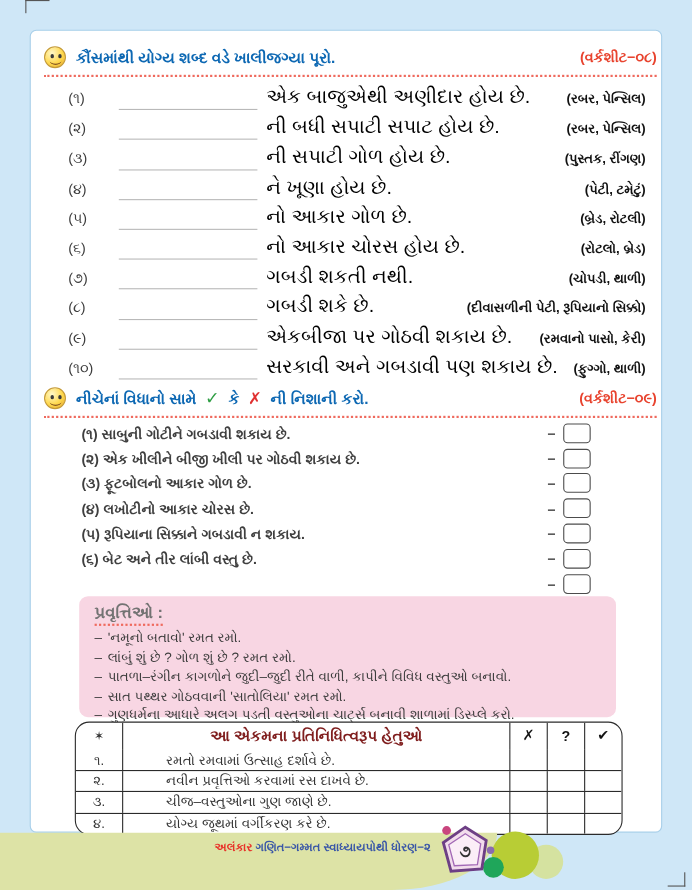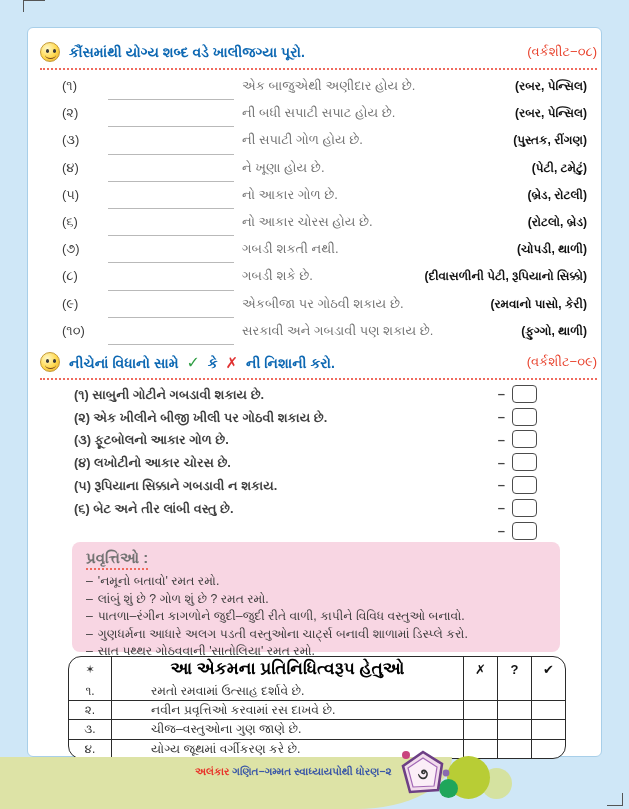--- a/index.html
+++ b/index.html
@@ -16,38 +16,38 @@
     background:#ffffff; border:1px solid #a8cfe9; border-radius:6px;
   }
 
   
   .sec-head {
     position:absolute; left:40px; right:32px;
     display:flex; align-items:center; gap:9px;
     border-bottom:2px dotted #ef6a5e; padding-bottom:6px;
   }
   .sec-title { color:#0d68b3; font-weight:bold; font-size:14px; }
-  .ws-label  { margin-left:auto; color:#e8432e; font-size:13px; font-weight:normal;text-align:center; }
+  .ws-label  { margin-left:auto; color:#e8432e; font-size:13px; font-weight:bold;text-align:center; }
   .inline-check { color:#2f9e44; font-weight:bold; font-size:16px; padding:0 4px; }
   .inline-cross { color:#e03131; font-weight:bold; font-size:15px; padding:0 4px; }
 
   .smiley { width:20px; height:20px; border-radius:50%; flex:0 0 20px;
     background:radial-gradient(circle at 35% 30%, #fff8c9, #ffd84d 55%, #e2a52f);
     border:1px solid #c49a38; position:relative; }
   .smiley::before { content:""; position:absolute; left:5px; top:6px; width:3px; height:3.5px;
     background:#3a3a3a; border-radius:50%; box-shadow:7px 0 0 #3a3a3a; }
   .smiley::after { content:""; position:absolute; left:4px; top:8px; width:11px; height:7px;
     border-bottom:1.6px solid #7a4a1f; border-radius:50%; }
 
   
   .questions { position:absolute; left:62px; right:42px; top:78px; }
   .q-row { display:flex; align-items:baseline; height:27.2px; }
   .q-num { width:46px; font-size:13px; color:#3c3c3c; }
   .q-blank { width:126px; border-bottom:1.5px solid #b9b9b9; align-self:flex-end; margin-bottom:5px; }
-  .q-text { margin-left:8px; font-size:13px; color:#737373; white-space:nowrap; }
+  .q-text { margin-left:8px; font-size:18px; color:#000000; white-space:nowrap; }
   .q-opt { margin-left:auto; font-size:12px; font-weight:bold; color:#111; white-space:nowrap; }
 
   
   .statements { position:absolute; left:74px; right:92px; top:380px; }
   .stmt-row { display:flex; align-items:flex-end; height:22.8px;font-weight:bold; }
   .stmt-text { font-size:12.8px; color:#3f3f3f; white-space:nowrap; }
   .stmt-right { margin-left:auto; display:flex; align-items:center; gap:7px; }
   .dash { color:#444; font-size:13px; }
   .checkbox { width:25px; height:18px; border:1.5px solid #4c4c4c; border-radius:4px; background:#fff; }
 
@@ -63,21 +63,21 @@
   .etable { position:absolute; left:68px; top:656px; width:498px;
     border:1.8px solid #2b2b2b; border-radius:13px; overflow:hidden; background:#fff; }
   .trow { display:flex; border-top:1.5px solid #2b2b2b; }
   .trow:first-child { border-top:none; }
   .tc { border-left:1.5px solid #2b2b2b; display:flex; align-items:center; justify-content:center; }
   .tc:first-child { border-left:none; }
   .tc-num  { width:42px; flex:0 0 42px; font-size:12px; color:#333; }
   .tc-text { flex:1; justify-content:flex-start; padding-left:39px; font-size:12.3px; color:#333; }
   .tc-mark { width:34px; flex:0 0 34px; font-weight:bold; font-size:13px; color:#111; }
   .thead { height:24px; }
-  .thead .tc-text { justify-content:center; padding-left:0; font-weight:bold; font-size:17px; color:#000000; }
+  .thead .tc-text { justify-content:center; padding-left:0; font-weight:bold; font-size:14px; color:#7f1d1d; }
   .thead .tc-num { font-size:11px; }
   .trow.tbody-row { height:19.2px; }
 
   
   .footer-band { position:absolute; left:0; bottom:0; width:452px; height:52px;
     background:#dde3a6; border-bottom-right-radius:95px 52px; }
   .footer-text { position:absolute; top:765px; left:195px; font-size:10.5px; white-space:nowrap; }
   .footer-brand { color:#e8332a; font-weight:bold; }
   .footer-title { color:#3a57a7; font-weight:bold; }
   .page-badge { position:absolute; left:398px; top:750px; }
@@ -278,25 +278,25 @@
 
         <div class="act-line">
           <span class="act-bullet">–</span><span>લાંબું શું છે ? ગોળ શું છે ? રમત રમો.</span>
         </div>
 
         <div class="act-line">
           <span class="act-bullet">–</span><span>પાતળા–રંગીન કાગળોને જુદી–જુદી રીતે વાળી, કાપીને વિવિધ વસ્તુઓ બનાવો.</span>
         </div>
 
         <div class="act-line">
+          <span class="act-bullet">–</span><span>સાત પથ્થર ગોઠવવાની 'સાતોલિયા' રમત રમો.</span>
+        </div>
+
+        <div class="act-line">
           <span class="act-bullet">–</span><span>ગુણધર્મના આધારે અલગ પડતી વસ્તુઓના ચાર્ટ્સ બનાવી શાળામાં ડિસ્પ્લે કરો.</span>
-        </div>
-
-        <div class="act-line">
-          <span class="act-bullet">–</span><span>સાત પથ્થર ગોઠવવાની 'સાતોલિયા' રમત રમો.</span>
         </div>
       </div>
   </div>
 
   <div class="etable">
     <div class="trow thead">
       <div class="tc tc-num">✶</div>
       <div class="tc tc-text">આ એકમના પ્રતિનિધિત્વરૂપ હેતુઓ</div>
       <div class="tc tc-mark">✗</div>
       <div class="tc tc-mark">?</div>

